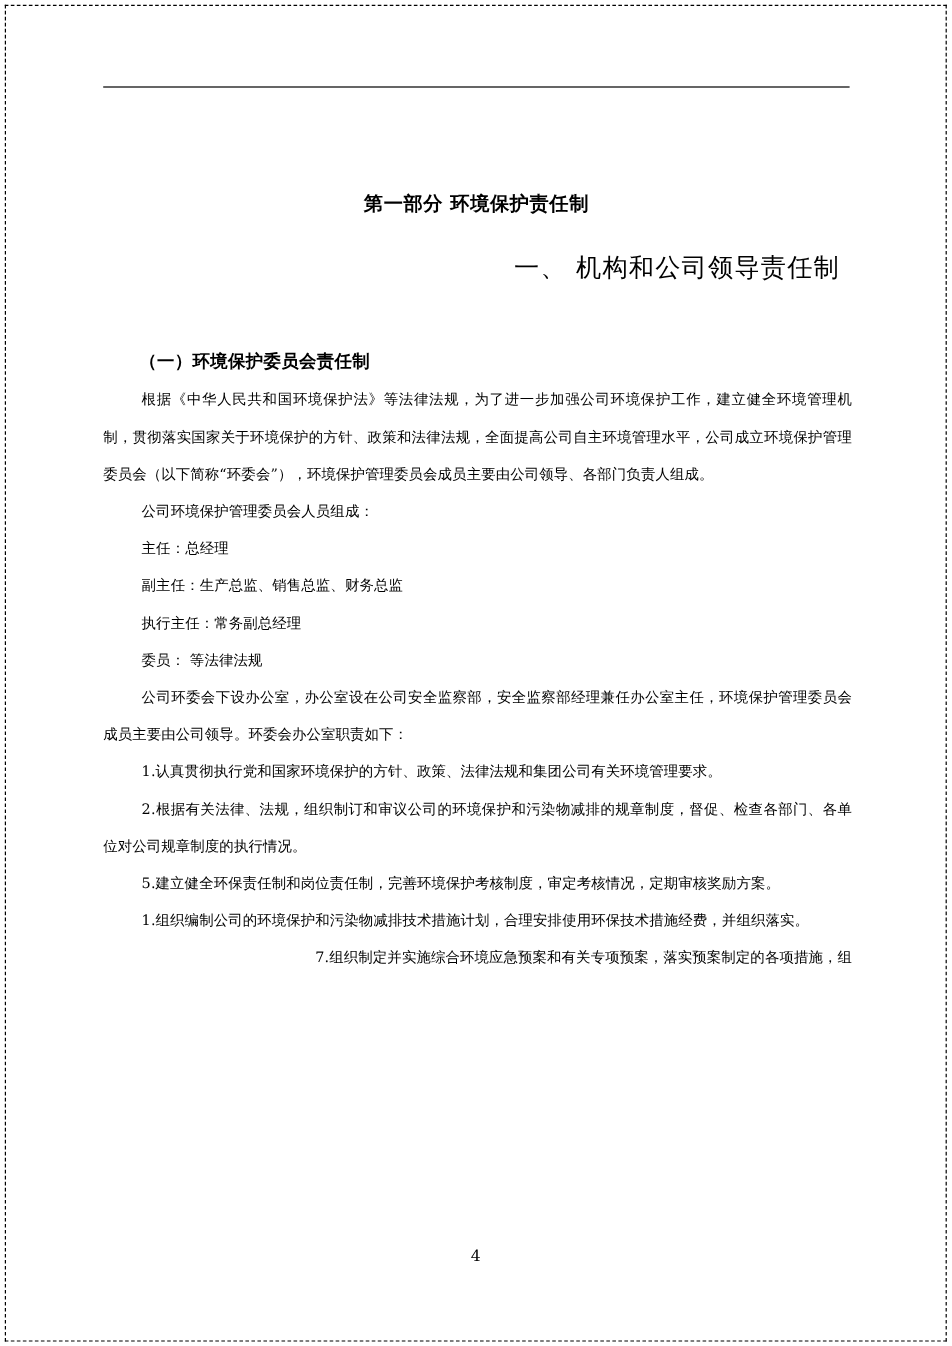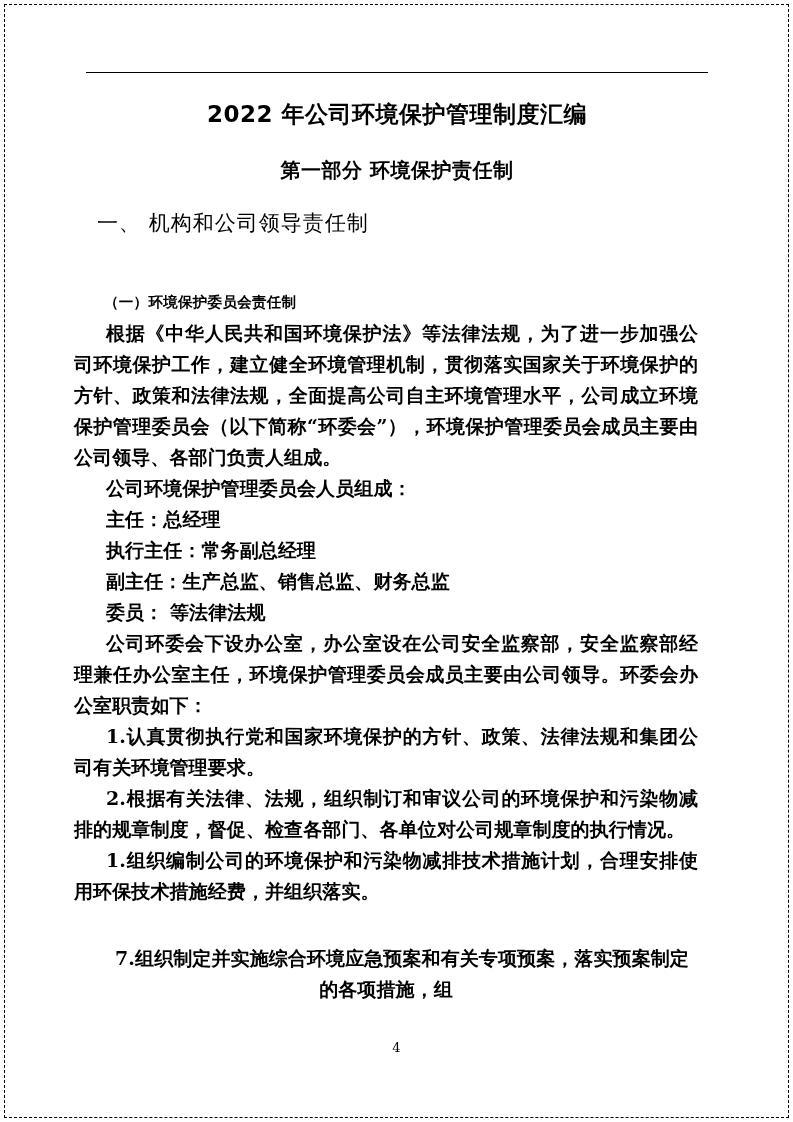--- a/index.html
+++ b/index.html
@@ -49,104 +49,102 @@
     white-space: nowrap;
   }
   .doc-subtitle {
     position: absolute;
     left: 86px;
     top: 155px;
     width: 622px;
     text-align: center;
     font-family: "DejaVu Sans", "Liberation Sans", sans-serif;
     font-weight: bold;
-    font-size: 20px;
+    font-size: 16px;
     letter-spacing: 0.5px;
     line-height: 30px;
     white-space: nowrap;
   }
   .doc-section-heading {
     position: absolute;
-    left: 97px;
+    left: 78px;
     top: 208px;
     width: 622px;
-    text-align: left;
+    text-align: right;
     font-family: "DejaVu Serif", "Liberation Serif", serif;
     font-size: 21px;
     letter-spacing: 1px;
     line-height: 30px;
     white-space: nowrap;
   }
   .body-block {
     position: absolute;
-    left: 74px;
+    left: 86px;
     top: 288px;
     width: 624px;
   }
   .sub-heading {
     font-family: "DejaVu Sans", "Liberation Sans", sans-serif;
     font-weight: bold;
     font-size: 14.5px;
     line-height: 29px;
     text-indent: 30px;
     margin: 0 0 1px 0;
     letter-spacing: 0.3px;
   }
   p.para {
     margin: 0;
-    font-size: 19px;
+    font-size: 12px;
     line-height: 31px;
     text-indent: 32px;
     text-align: justify;
     text-justify: inter-ideograph;
     letter-spacing: 0.1px;
-    font-weight: bold;
   }
   p.para.last {
-    text-align: center;
-    margin-top: 36px;
+    text-align: right;
   }
   .page-number {
     position: absolute;
     left: 0;
     top: 1040px;
     width: 793px;
     text-align: center;
     font-size: 13px;
     font-family: "DejaVu Serif", "Liberation Serif", serif;
   }
 </style>
 </head>
 <body>
 
 <div class="page">
 
   <div class="page-outline"></div>
 
   <div class="header-rule"></div>
 
-  <div class="doc-title">2022 年公司环境保护管理制度汇编</div>
 
   <div class="doc-subtitle">第一部分  环境保护责任制</div>
 
   <div class="doc-section-heading">一、 机构和公司领导责任制</div>
 
   <div class="body-block">
 
     <div class="sub-heading">（一）环境保护委员会责任制</div>
 
     <p class="para">根据《中华人民共和国环境保护法》等法律法规，为了进一步加强公司环境保护工作，建立健全环境管理机制，贯彻落实国家关于环境保护的方针、政策和法律法规，全面提高公司自主环境管理水平，公司成立环境保护管理委员会（以下简称“环委会”），环境保护管理委员会成员主要由公司领导、各部门负责人组成。</p>
     <p class="para">公司环境保护管理委员会人员组成：</p>
     <p class="para">主任：总经理</p>
+    <p class="para">副主任：生产总监、销售总监、财务总监</p>
     <p class="para">执行主任：常务副总经理</p>
-    <p class="para">副主任：生产总监、销售总监、财务总监</p>
     <p class="para">委员： 等法律法规</p>
     <p class="para">公司环委会下设办公室，办公室设在公司安全监察部，安全监察部经理兼任办公室主任，环境保护管理委员会成员主要由公司领导。环委会办公室职责如下：</p>
     <p class="para">1.认真贯彻执行党和国家环境保护的方针、政策、法律法规和集团公司有关环境管理要求。</p>
     <p class="para">2.根据有关法律、法规，组织制订和审议公司的环境保护和污染物减排的规章制度，督促、检查各部门、各单位对公司规章制度的执行情况。</p>
+    <p class="para">5.建立健全环保责任制和岗位责任制，完善环境保护考核制度，审定考核情况，定期审核奖励方案。</p>
     <p class="para">1.组织编制公司的环境保护和污染物减排技术措施计划，合理安排使用环保技术措施经费，并组织落实。</p>
     <p class="para last">7.组织制定并实施综合环境应急预案和有关专项预案，落实预案制定的各项措施，组</p>
 
   </div>
 
   <div class="page-number">4</div>
 
 </div>
 
 </body></html>

